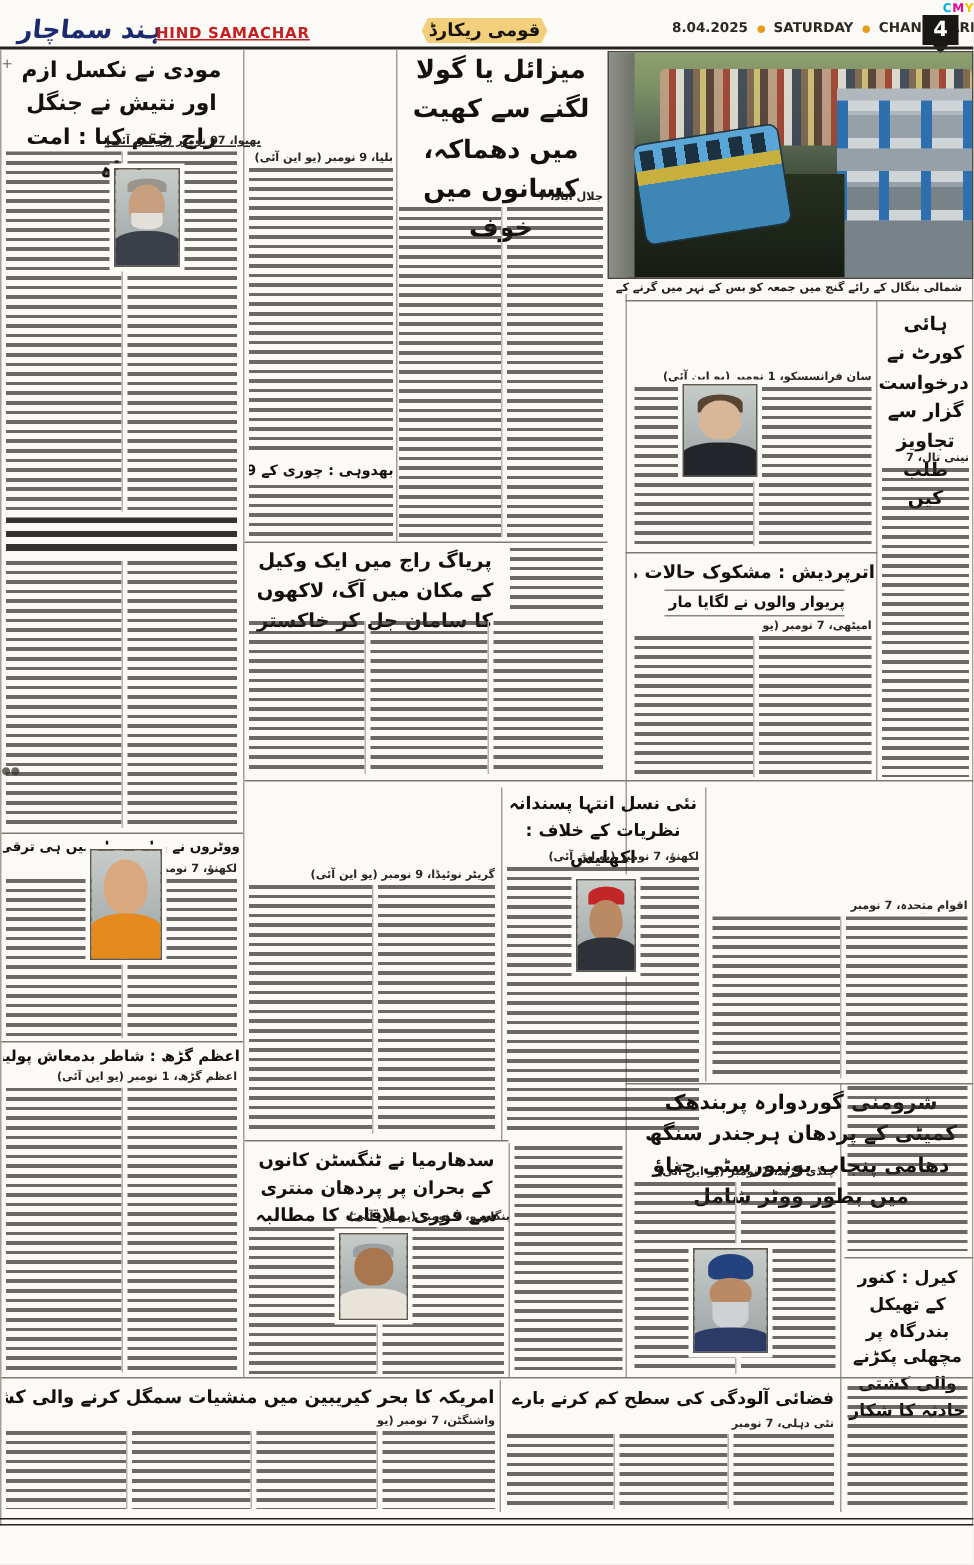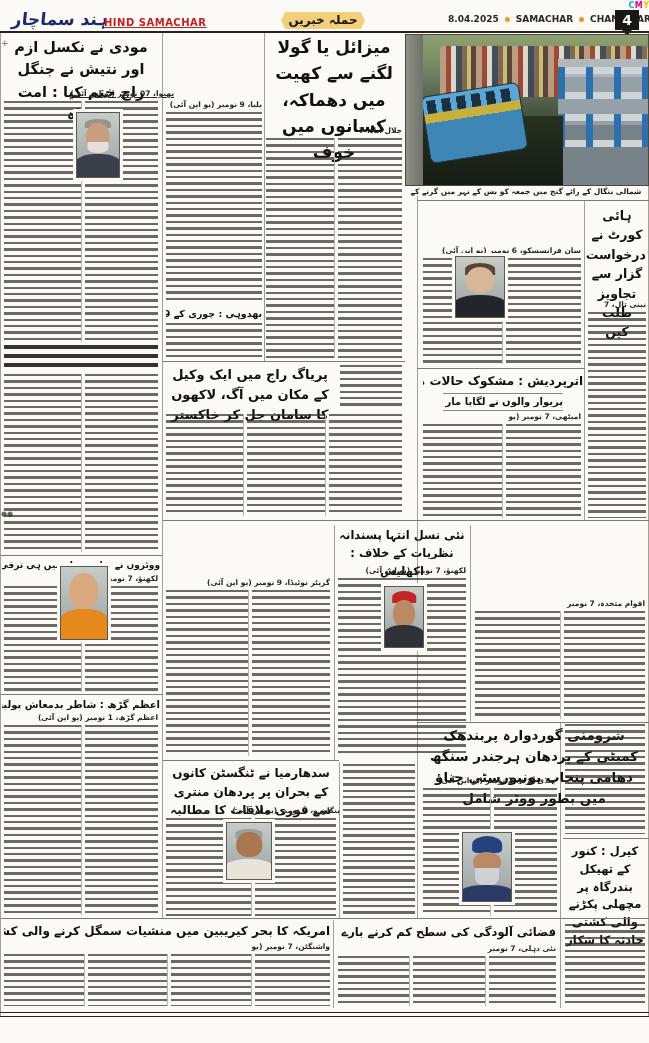--- a/index.html
+++ b/index.html
@@ -77,25 +77,25 @@
   </div>
   <div class="abs mark" style="left:1px;top:38px;">+</div>
   <div class="abs mark" style="left:1px;top:510px;font-size:7px;">●●</div>
   <div class="abs cmyk" style="right:-8px;top:928px;transform:rotate(-90deg);">
     <span class="c1">C</span><span class="c2">M</span><span class="c3">Y</span><span class="c4">K</span>
   </div>
   <div class="abs mark" style="right:2px;top:958px;">+</div>
 
   <div class="abs urdu mast-urdu" style="right:552px;left:12px;top:9px;text-align:left;">ہند سماچار</div>
   <div class="abs mast-latin" style="left:104px;top:17px;text-decoration:underline;">HIND SAMACHAR</div>
-  <div class="abs badge urdu" style="left:281px;top:12px;width:84px;height:17px;">حملہ خبریں</div>
+  <div class="abs badge urdu" style="left:281px;top:12px;width:84px;height:17px;">قومی ریکارڈ</div>
   <div class="abs edition" style="left:448px;top:14px;">
     <span>8.04.2025</span>
     <span class="dot"></span>
-    <span>SAMACHAR</span>
+    <span>SATURDAY</span>
     <span class="dot"></span>
     <span>CHANDIGARH</span>
   </div>
   <div class="abs pagebox" style="left:615px;top:10px;width:24px;height:20px;">4</div>
   <div class="abs" style="left:622px;top:30px;width:0;height:0;border-left:5px solid transparent;border-right:5px solid transparent;border-top:6px solid #191813;"></div>
   <div class="abs hr hr2" style="left:0;top:31px;width:649px;height:2px;"></div>
 
   <div class="abs vr" style="left:0;top:33px;height:984px;"></div>
   <div class="abs vr" style="left:648px;top:33px;height:984px;"></div>
   <div class="abs vr" style="left:162px;top:33px;height:885px;"></div>
@@ -180,21 +180,21 @@
       </div>
     <div class="ph-pillar"></div>
   </div>
   <div class="abs urdu caption" style="left:410px;top:187px;width:232px;height:10px;overflow:hidden;">شمالی بنگال کے رائے گنج میں جمعہ کو بس کے نہر میں گرنے کے بعد جاری راحت و بچاؤ کام کا منظر۔</div>
   <div class="abs hr" style="left:417px;top:200px;width:232px;"></div>
 
   <div class="abs urdu hl" style="left:588px;top:206px;width:58px;height:92px;font-size:12.5px;">ہائی کورٹ نے درخواست گزار سے تجاویز طلب کیں</div>
   <div class="abs urdu dl" style="left:588px;top:300px;width:58px;">نینی تال، 7 نومبر (یو این آئی)</div>
   <div class="abs tx" style="left:588px;top:312px;width:58px;height:206px;"></div>
 
-  <div class="abs urdu dl" style="left:423px;top:246px;width:158px;">سان فرانسسکو، 6 نومبر (یو این آئی)</div>
+  <div class="abs urdu dl" style="left:423px;top:246px;width:158px;">سان فرانسسکو، 1 نومبر (یو این آئی)</div>
   <div class="abs cols" style="left:423px;top:258px;width:158px;height:106px;">
     <div class="c tx"></div>
       <div class="c tx"></div>
   </div>
   <div class="portrait" style="left:455px;top:256px;width:48px;height:60px;">
     <div class="p-hair" style="background:#5a4534;height:20%;"></div>
     <div class="p-face" style="background:#d8b798;"></div>
     <div class="p-torso" style="background:#23252a;"></div>
   </div>
   <div class="abs hr" style="left:417px;top:368px;width:168px;"></div>

